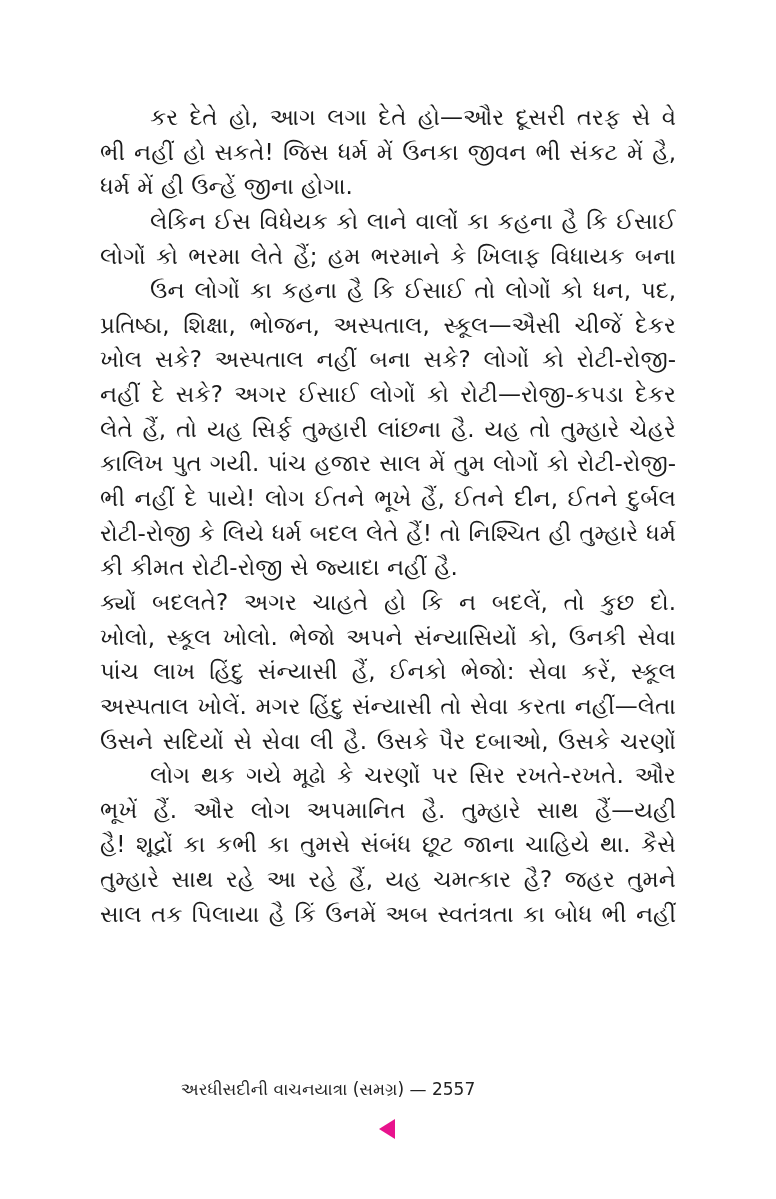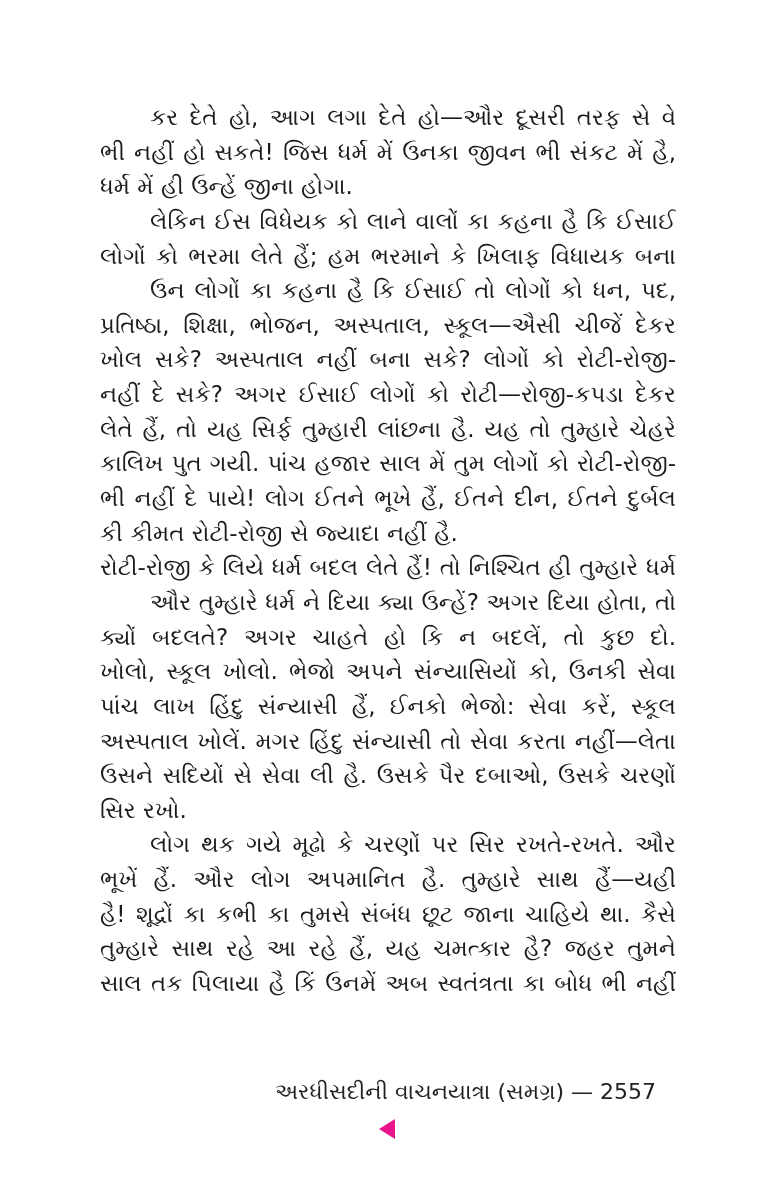--- a/index.html
+++ b/index.html
@@ -35,22 +35,22 @@
   .line.indent { padding-left: 50px; }
   .line.endline {
     text-align: center;
     text-align-last: left;
   }
   .page-footer {
     position: absolute;
     left: 0;
     top: 1079px;
     width: 656px;
-    text-align: right;
-    font-size: 22px;
+    text-align: center;
+    font-size: 17px;
     color: #222222;
   }
   .nav-triangle {
     position: absolute;
     left: 379px;
     top: 1119px;
     width: 0;
     height: 0;
     border-top: 10px solid transparent;
     border-bottom: 10px solid transparent;
@@ -72,31 +72,29 @@
         <div class="line">લોગોં કો ભરમા લેતે હૈં; હમ ભરમાને કે ખિલાફ વિધાયક બના રહે</div>
       </div>
       <div class="paragraph">
         <div class="line indent">ઉન લોગોં કા કહના હૈ કિ ઈસાઈ તો લોગોં કો ધન, પદ, નૌકરી,</div>
         <div class="line">પ્રતિષ્ઠા, શિક્ષા, ભોજન, અસ્પતાલ, સ્કૂલ—ઐસી ચીજેં દેકર ભરમા</div>
         <div class="line">ખોલ સકે? અસ્પતાલ નહીં બના સકે? લોગોં કો રોટી-રોજી-કપડા</div>
         <div class="line">નહીં દે સકે? અગર ઈસાઈ લોગોં કો રોટી—રોજી-કપડા દેકર ભરમા</div>
         <div class="line">લેતે હૈં, તો યહ સિર્ફ તુમ્હારી લાંછના હૈ. યહ તો તુમ્હારે ચેહરે પર</div>
         <div class="line">કાલિખ પુત ગયી. પાંચ હજાર સાલ મેં તુમ લોગોં કો રોટી-રોજી-કપડા</div>
         <div class="line">ભી નહીં દે પાયે! લોગ ઈતને ભૂખે હૈં, ઈતને દીન, ઈતને દુર્બલ કિ</div>
+        <div class="line">રોટી-રોજી કે લિયે ધર્મ બદલ લેતે હૈં! તો નિશ્ચિત હી તુમ્હારે ધર્મ</div>
         <div class="line endline">કી કીમત રોટી-રોજી સે જ્યાદા નહીં હૈ.</div>
-        <div class="line">રોટી-રોજી કે લિયે ધર્મ બદલ લેતે હૈં! તો નિશ્ચિત હી તુમ્હારે ધર્મ</div>
       </div>
       <div class="paragraph">
-        <div class="line indent">ઔર તુમ્હારે ધર્મ ને દિયા ક્યા ઉન્હેં? અગર દિયા હોતા, તો</div>
         <div class="line">ક્યોં બદલતે? અગર ચાહતે હો કિ ન બદલેં, તો કુછ દો. અસ્પતાલ</div>
         <div class="line">ખોલો, સ્કૂલ ખોલો. ભેજો અપને સંન્યાસિયોં કો, ઉનકી સેવા કરેં.</div>
         <div class="line">પાંચ લાખ હિંદુ સંન્યાસી હૈં, ઈનકો ભેજો: સેવા કરેં, સ્કૂલ ચલાયેં,</div>
         <div class="line">અસ્પતાલ ખોલેં. મગર હિંદુ સંન્યાસી તો સેવા કરતા નહીં—લેતા હૈ.</div>
         <div class="line">ઉસને સદિયોં સે સેવા લી હૈ. ઉસકે પૈર દબાઓ, ઉસકે ચરણોં પર</div>
-        <div class="line endline">સિર રખો.</div>
       </div>
       <div class="paragraph">
         <div class="line indent">લોગ થક ગયે મૂઢો કે ચરણોં પર સિર રખતે-રખતે. ઔર લોગ</div>
         <div class="line">ભૂખેં હૈં. ઔર લોગ અપમાનિત હૈ. તુમ્હારે સાથ હૈં—યહી આશ્ચર્ય</div>
         <div class="line">હૈ! શૂદ્રોં કા કભી કા તુમસે સંબંધ છૂટ જાના ચાહિયે થા. કૈસે શૂદ્ર</div>
         <div class="line">તુમ્હારે સાથ રહે આ રહે હૈં, યહ ચમત્કાર હૈ? જહર તુમને હજારોં</div>
         <div class="line">સાલ તક પિલાયા હૈ કિં ઉનમેં અબ સ્વતંત્રતા કા બોધ ભી નહીં રહ</div>
       </div>
     </main>
 

